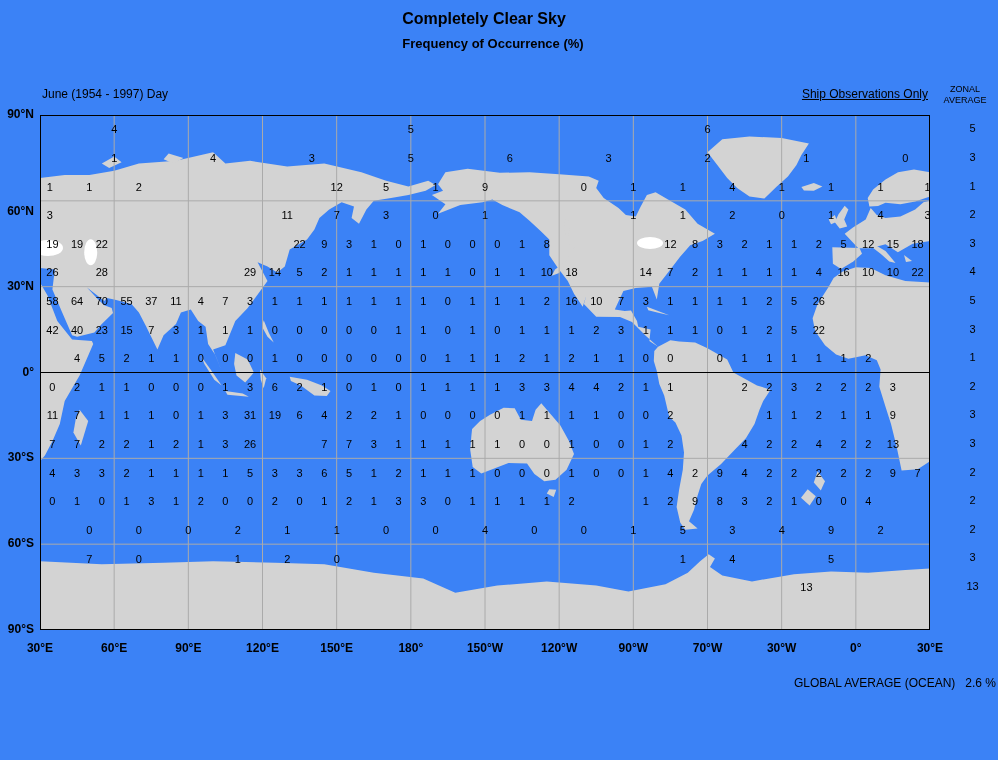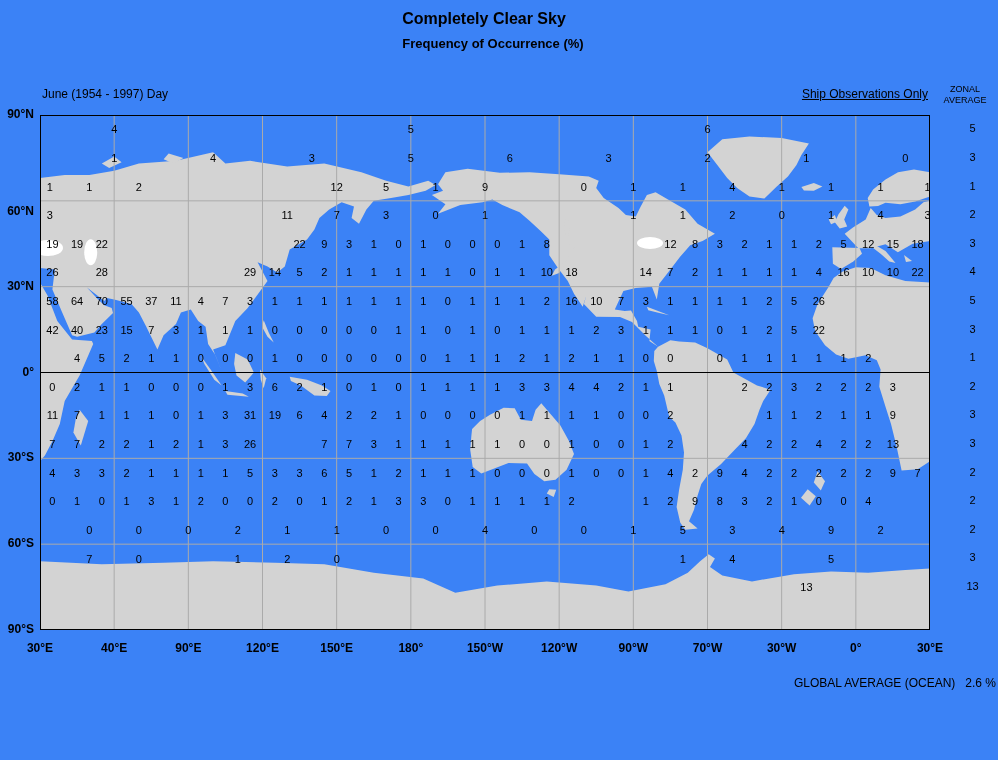--- a/index.html
+++ b/index.html
@@ -482,21 +482,21 @@
       <div class="lat-label" style="top: 107px;">90°N</div>
       <div class="lat-label" style="top: 204px;">60°N</div>
       <div class="lat-label" style="top: 278.667px;">30°N</div>
       <div class="lat-label" style="top: 364.5px;">0°</div>
       <div class="lat-label" style="top: 450.333px;">30°S</div>
       <div class="lat-label" style="top: 536.167px;">60°S</div>
       <div class="lat-label" style="top: 622px;">90°S</div>
     </div>
   <div id="lon-axis">
       <div class="lon-label" style="left: 5px;">30°E</div>
-      <div class="lon-label" style="left: 79.1667px;">40°E</div>
+      <div class="lon-label" style="left: 79.1667px;">60°E</div>
       <div class="lon-label" style="left: 153.333px;">90°E</div>
       <div class="lon-label" style="left: 227.5px;">120°E</div>
       <div class="lon-label" style="left: 301.667px;">150°E</div>
       <div class="lon-label" style="left: 375.833px;">180°</div>
       <div class="lon-label" style="left: 450px;">150°W</div>
       <div class="lon-label" style="left: 524.167px;">120°W</div>
       <div class="lon-label" style="left: 598.333px;">90°W</div>
       <div class="lon-label" style="left: 672.5px;">70°W</div>
       <div class="lon-label" style="left: 746.667px;">30°W</div>
       <div class="lon-label" style="left: 820.833px;">0°</div>

